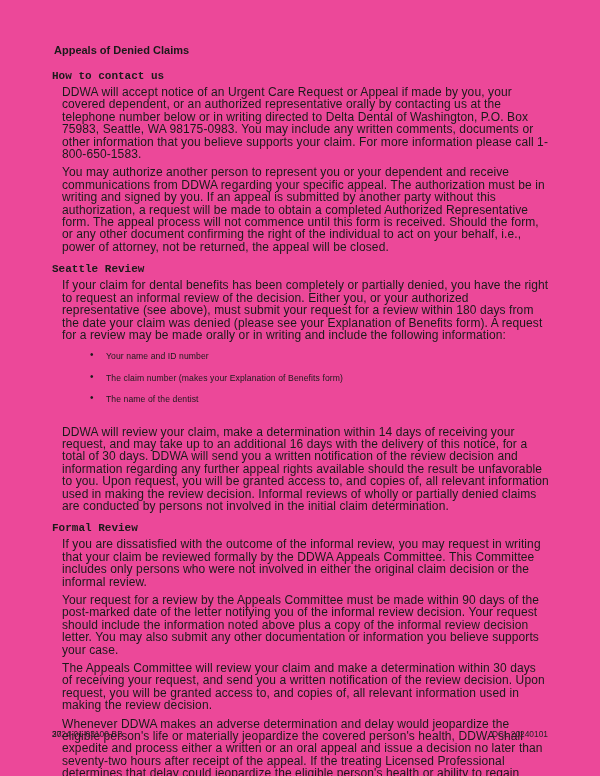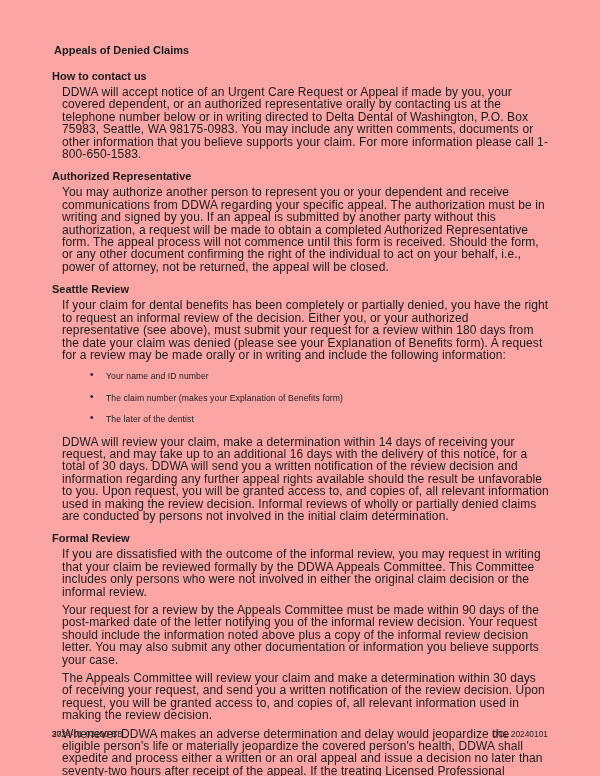--- a/index.html
+++ b/index.html
@@ -4,21 +4,21 @@
 <style>
   html, body {
     margin: 0;
     padding: 0;
     background: #ffffff;
   }
   .page {
     position: relative;
     width: 600px;
     height: 776px;
-    background: #fca5a5;
+    background: #ec4899;
     font-family: "Liberation Sans", sans-serif;
     color: #1a1a1a;
     overflow: hidden;
   }
   .content {
     position: absolute;
     left: 52px;
     top: 44px;
     width: 497px;
   }
@@ -26,33 +26,34 @@
     font-size: 11px;
     font-weight: bold;
     line-height: 13px;
     margin: 0 0 13px 2px;
   }
   .section-heading {
     font-size: 11px;
     font-weight: bold;
     line-height: 13px;
     margin: 10px 0 3px 0;
+    font-family: Liberation Mono, monospace;
   }
   .section-heading.first {
     margin-top: 0;
   }
   .para {
     font-size: 12px;
     line-height: 12.4px;
     margin: 0 0 6px 10px;
     letter-spacing: 0.1px;
   }
   .bullet-list {
     list-style: none;
-    margin: 9px 0 10px 38px;
+    margin: 9px 0 20px 38px;
     padding: 0;
     font-size: 8.6px;
     line-height: 12.4px;
     letter-spacing: 0.1px;
   }
   .bullet-list li {
     position: relative;
     padding-left: 16px;
     margin-bottom: 9px;
   }
@@ -97,31 +98,30 @@
   <div class="content">
 
     <h1 class="doc-title">Appeals of Denied Claims</h1>
 
     <section>
       <h2 class="section-heading first">How to contact us</h2>
       <p class="para">DDWA will accept notice of an Urgent Care Request or Appeal if made by you, your covered dependent, or an authorized representative orally by contacting us at the telephone number below or in writing directed to Delta Dental of Washington, P.O. Box 75983, Seattle, WA 98175-0983.  You may include any written comments, documents or other information that you believe supports your claim. For more information please call 1-800-650-1583.</p>
     </section>
 
     <section>
-      <h2 class="section-heading">Authorized Representative</h2>
       <p class="para">You may authorize another person to represent you or your dependent and receive communications from DDWA regarding your specific appeal.  The authorization must be in writing and signed by you.  If an appeal is submitted by another party without this authorization, a request will be made to obtain a completed Authorized Representative form.  The appeal process will not commence until this form is received.  Should the form, or any other document confirming the right of the individual to act on your behalf, i.e., power of attorney, not be returned, the appeal will be closed.</p>
     </section>
 
     <section>
       <h2 class="section-heading">Seattle Review</h2>
       <p class="para">If your claim for dental benefits has been completely or partially denied, you have the right to request an informal review of the decision.  Either you, or your authorized representative (see above), must submit your request for a review within 180 days from the date your claim was denied (please see your Explanation of Benefits form).  A request for a review may be made orally or in writing and include the following information:</p>
       <ul class="bullet-list">
         <li>Your name and ID number</li>
         <li>The claim number (makes your Explanation of Benefits form)</li>
-        <li>The later of the dentist</li>
+        <li>The name of the dentist</li>
       </ul>
       <p class="para">DDWA will review your claim, make a determination within 14 days of receiving your request, and may take up to an additional 16 days with the delivery of this notice, for a total of 30 days. DDWA will send you a written notification of the review decision and information regarding any further appeal rights available should the result be unfavorable to you. Upon request, you will be granted access to, and copies of, all relevant information used in making the review decision. Informal reviews of wholly or partially denied claims are conducted by persons not involved in the initial claim determination.</p>
     </section>
 
     <section>
       <h2 class="section-heading">Formal Review</h2>
       <p class="para">If you are dissatisfied with the outcome of the informal review, you may request in writing that your claim be reviewed formally by the DDWA Appeals Committee.  This Committee includes only persons who were not involved in either the original claim decision or the informal review.</p>
       <p class="para">Your request for a review by the Appeals Committee must be made within 90 days of the post-marked date of the letter notifying you of the informal review decision.  Your request should include the information noted above plus a copy of the informal review decision letter.  You may also submit any other documentation or information you believe supports your case.</p>
       <p class="para">The Appeals Committee will review your claim and make a determination within 30 days of receiving your request, and send you a written notification of the review decision.  Upon request, you will be granted access to, and copies of, all relevant information used in making the review decision.</p>
       <p class="para">Whenever DDWA makes an adverse determination and delay would jeopardize the eligible person's life or materially jeopardize the covered person's health, DDWA shall expedite and process either a written or an oral appeal and issue a decision no later than seventy-two hours after receipt of the appeal. If the treating Licensed Professional determines that delay could jeopardize the eligible person's health or ability to regain maximum function, DDWA shall presume the need for expeditious review, including the need for an expeditious determination in any independent review consistent with applicable regulation.</p>

